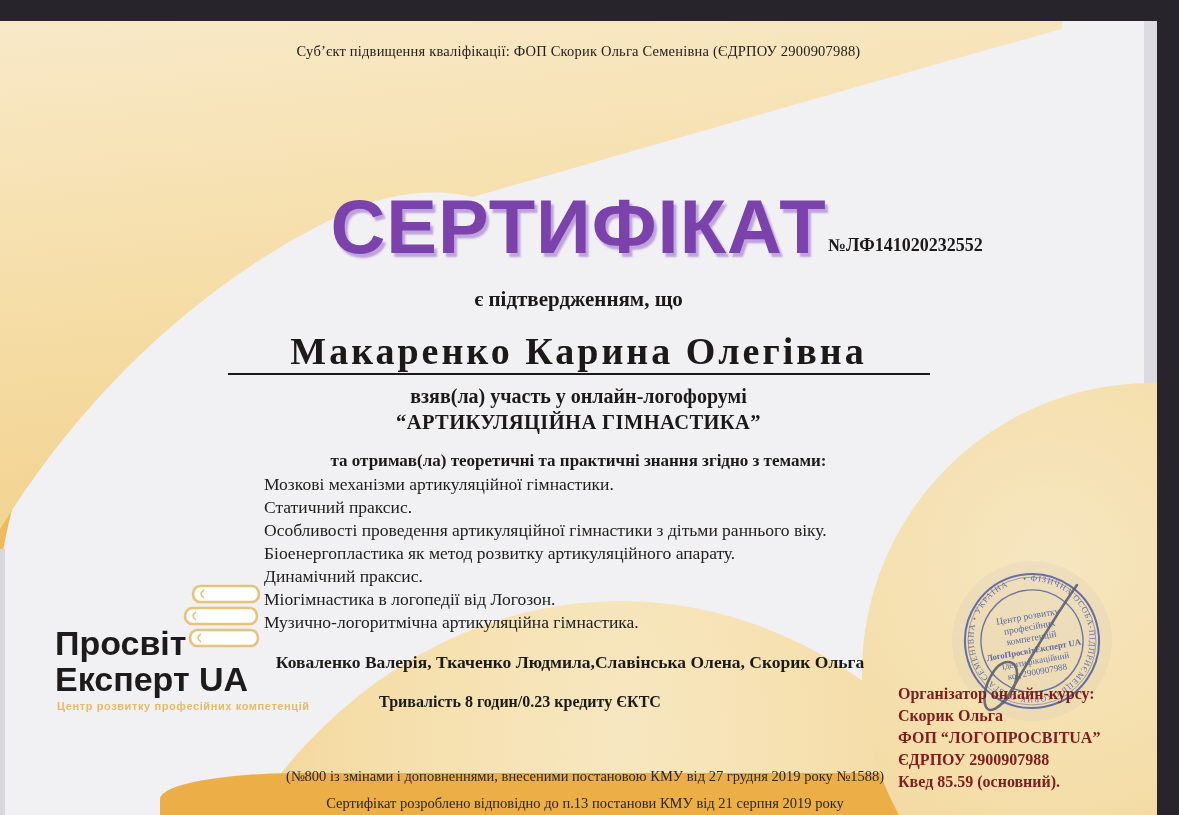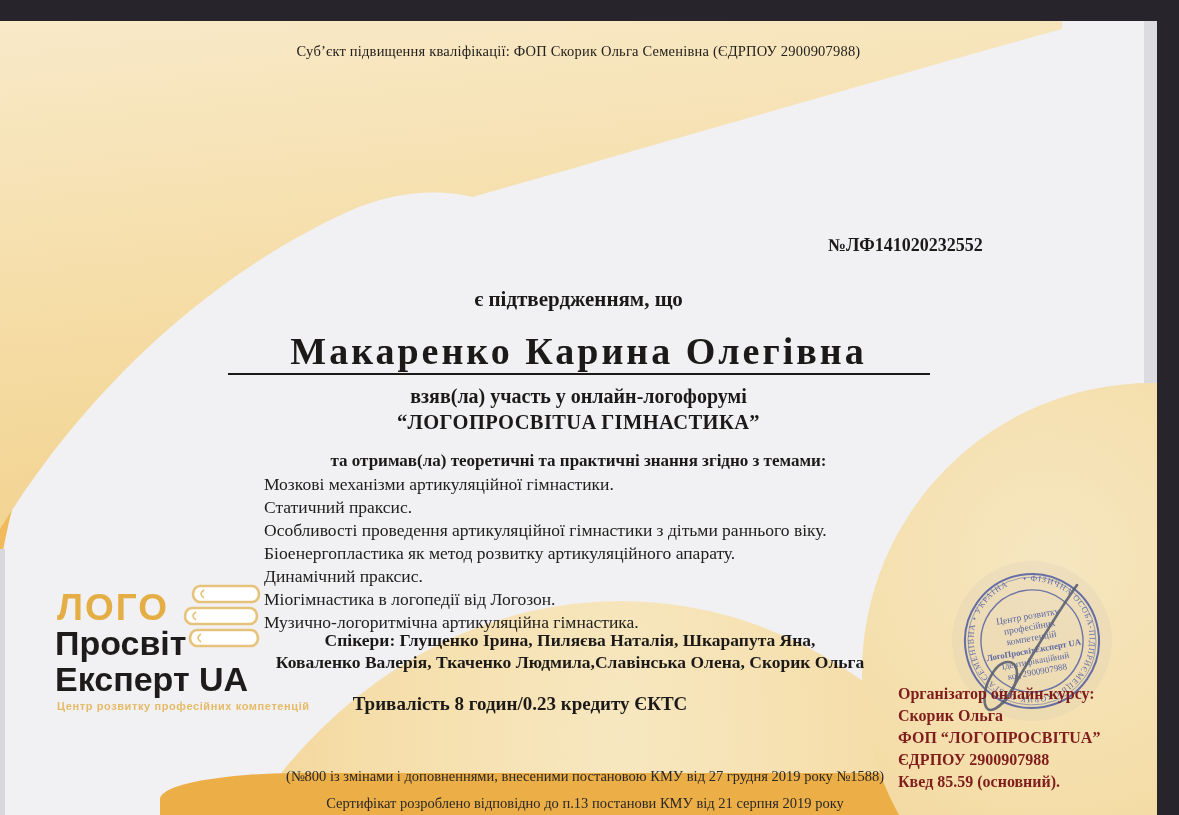--- a/index.html
+++ b/index.html
@@ -50,21 +50,21 @@
   .confirmation{top:266px;font-weight:bold;font-size:21px;}
   .recipient{top:308px;font-weight:bold;font-size:38px;letter-spacing:3px;}
   .name-underline{position:absolute;left:228px;top:352px;width:702px;height:2px;background:#1c1a18;z-index:10;}
   .part1{top:364px;font-weight:bold;font-size:20px;}
   .part2{top:390px;font-weight:bold;font-size:20.5px;letter-spacing:.4px;}
   .topics-heading{top:430px;font-weight:bold;font-size:17px;}
   .topics{left:264px;top:452px;font-size:17.5px;line-height:23px;color:#21201e;}
   .speakers{left:0;width:1140px;text-align:center;font-weight:bold;font-size:17.5px;line-height:22px;}
   .speakers-1{top:608px;}
   .speakers-2{top:630px;}
-  .duration-wrap{left:0;width:1040px;text-align:center;font-weight:bold;font-size:19px;}
+  .duration-wrap{left:0;width:1040px;text-align:center;font-weight:bold;font-size:16px;}
   .duration{top:672px;}
   .date{top:699px;}
   .legal{left:0;width:1170px;text-align:center;font-size:14.5px;line-height:15px;color:#2a2825;}
   .legal-1{top:775px;}
   .legal-2{top:748px;}
 
   
   .logo-sans{font-family:"Liberation Sans","DejaVu Sans",sans-serif;font-weight:900;z-index:10;position:absolute;}
   .logo-line1{left:57px;top:566px;font-size:37px;letter-spacing:2px;color:#e4ae45;}
   .logo-line2{left:55px;top:603px;font-size:34px;color:#1d1c1a;}
@@ -102,50 +102,49 @@
     </svg>
 
     <div class="blob-bottom"></div>
     <div class="band-bottom"></div>
     <div class="circle-right-orange"></div>
     <div class="circle-right-cream"></div>
     <div class="edge-left-low"></div>
 
     <div class="txt center header-line">Суб’єкт підвищення кваліфікації: ФОП Скорик Ольга Семенівна (ЄДРПОУ 2900907988)</div>
 
+    <div class="txt center title">СЕРТИФІКАТ</div>
     <div class="txt cert-number">№ЛФ141020232552</div>
 
     <div class="txt center confirmation">є підтвердженням, що</div>
 
     <div class="txt center recipient">Макаренко Карина Олегівна</div>
     <div class="name-underline"></div>
 
     <div class="txt center part1">взяв(ла) участь у онлайн-логофорумі</div>
-    <div class="txt center part2">“ЛОГОПРОСВІТUA ГІМНАСТИКА”</div>
+    <div class="txt center part2">“АРТИКУЛЯЦІЙНА ГІМНАСТИКА”</div>
 
     <div class="txt center topics-heading">та отримав(ла) теоретичні та практичні знання згідно з темами:</div>
     <div class="txt topics">
       <div>Мозкові механізми артикуляційної гімнастики.</div>
       <div>Статичний праксис.</div>
       <div>Особливості проведення артикуляційної гімнастики з дітьми раннього віку.</div>
       <div>Біоенергопластика як метод розвитку артикуляційного апарату.</div>
       <div>Динамічний праксис.</div>
       <div>Міогімнастика в логопедії від Логозон.</div>
       <div>Музично-логоритмічна артикуляційна гімнастика.</div>
     </div>
 
-    <div class="txt speakers speakers-1">Спікери: Глущенко Ірина, Пиляєва Наталія, Шкарапута Яна,</div>
     <div class="txt speakers speakers-2">Коваленко Валерія, Ткаченко Людмила,Славінська Олена,  Скорик Ольга</div>
 
     <div class="txt duration-wrap duration">Тривалість 8 годин/0.23 кредиту ЄКТС</div>
 
     <div class="txt legal legal-1">Сертифікат розроблено відповідно до п.13 постанови КМУ від 21 серпня 2019 року</div>
     <div class="txt legal legal-2">(№800 із змінами і доповненнями, внесеними постановою КМУ від 27 грудня 2019 року №1588)</div>
 
-    <div class="logo-sans logo-line1">ЛОГО</div>
     <div class="logo-sans logo-line2">Просвіт</div>
     <div class="logo-sans logo-line3">Експерт UA</div>
     <div class="logo-sans logo-tagline">Центр розвитку професійних компетенцій</div>
 
     <svg class="books-svg" width="88" height="76" viewBox="0 0 88 76">
       <g fill="#ffffff" stroke="#e7c27a" stroke-width="2.6">
         <path d="M22,3 h52 a7,8 0 0 1 0,16 h-52 a7,8 0 0 1 0,-16 z"></path>
         <path d="M14,25 h58 a7,8 0 0 1 0,16 h-58 a7,8 0 0 1 0,-16 z"></path>
         <path d="M19,47 h54 a7,8 0 0 1 0,16 h-54 a7,8 0 0 1 0,-16 z"></path>
       </g>

